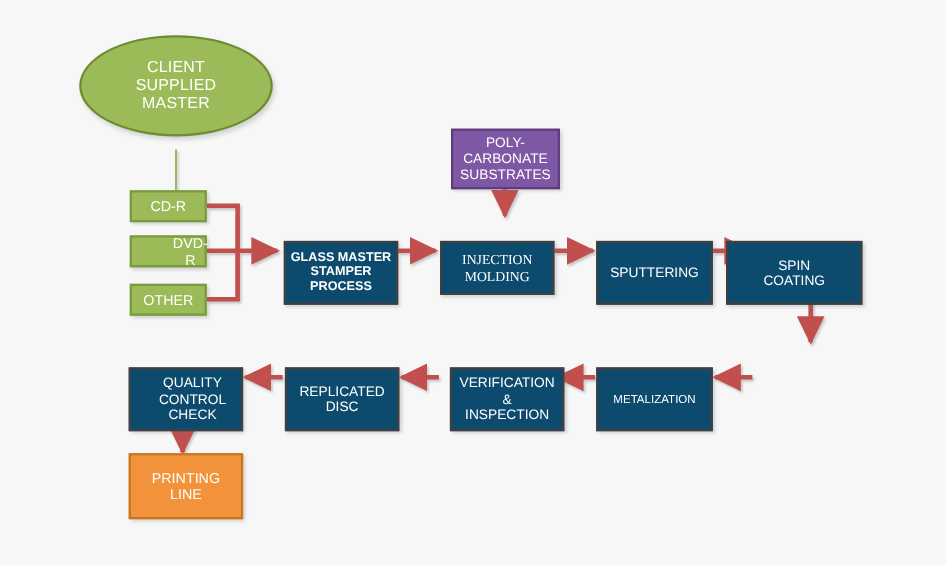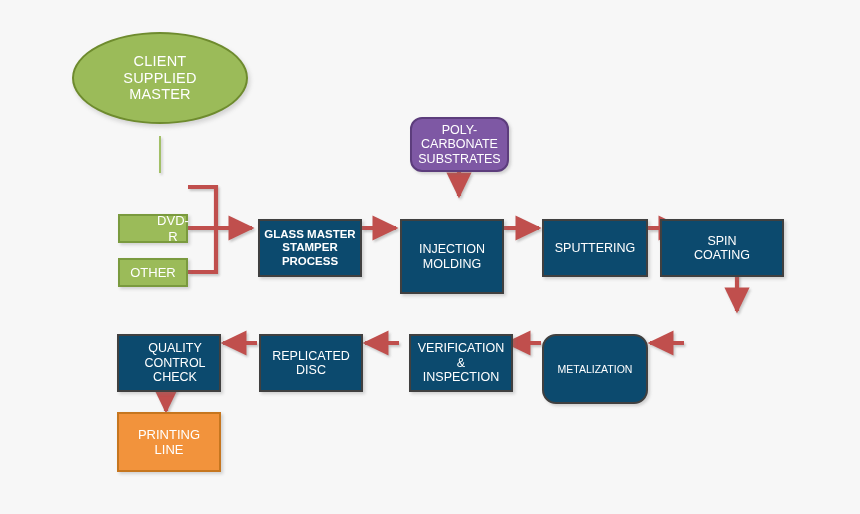--- a/index.html
+++ b/index.html
@@ -122,57 +122,60 @@
       <line x1="166" y1="373" x2="166" y2="411" stroke="#C0504D" stroke-width="4.2" marker-end="url(#arrowRight)"></line>
     </g>
   </svg>
 
   <div class="node ellipse" style="left:72px; top:32px; width:176px; height:92px;">
     <span class="lbl">CLIENT
 SUPPLIED
 MASTER</span>
   </div>
 
+  <div class="node green-box" style="left:118px; top:173px; width:70px; height:29px;">
+    <span class="lbl">CD-R</span>
+  </div>
 
   <div class="node green-box" style="left:118px; top:214px; width:70px; height:29px;padding-left:40px;">
     <span class="lbl">DVD-R</span>
   </div>
 
   <div class="node green-box" style="left:118px; top:258px; width:70px; height:29px;">
     <span class="lbl">OTHER</span>
   </div>
 
   <div class="node blue-box bold-label" style="left:258px; top:199px; width:104px; height:58px; font-size:11.5px;">
     <span class="lbl">GLASS MASTER
 STAMPER
 PROCESS</span>
   </div>
 
-  <div class="node purple-box" style="left:410px; top:117px; width:99px; height:55px;border-radius:12px;">
+  <div class="node purple-box" style="left:410px; top:117px; width:99px; height:55px;">
     <span class="lbl">POLY-
 CARBONATE
 SUBSTRATES</span>
   </div>
 
-  <div class="node blue-box" style="left:400px; top:199px; width:104px; height:75px;">
+  <div class="node blue-box" style="left:400px; top:199px; width:104px; height:49px;font-family:Liberation Serif, serif;">
     <span class="lbl">INJECTION
 MOLDING</span>
   </div>
 
   <div class="node blue-box" style="left:542px; top:199px; width:106px; height:58px;">
     <span class="lbl">SPUTTERING</span>
   </div>
 
   <div class="node blue-box" style="left:660px; top:199px; width:124px; height:58px;justify-content:center;">
     <span class="lbl">SPIN
 COATING</span>
   </div>
 
 
-  <div class="node blue-box small-label" style="left:542px; top:314px; width:106px; height:70px;border-radius:14px;">
+  <div class="node blue-box small-label" style="left:542px; top:314px; width:106px; height:58px;">
     <span class="lbl">METALIZATION</span>
   </div>
 
   <div class="node blue-box" style="left:409px; top:314px; width:104px; height:58px;">
     <span class="lbl">VERIFICATION
 &amp;
 INSPECTION</span>
   </div>
 
   <div class="node blue-box" style="left:259px; top:314px; width:104px; height:58px;">

